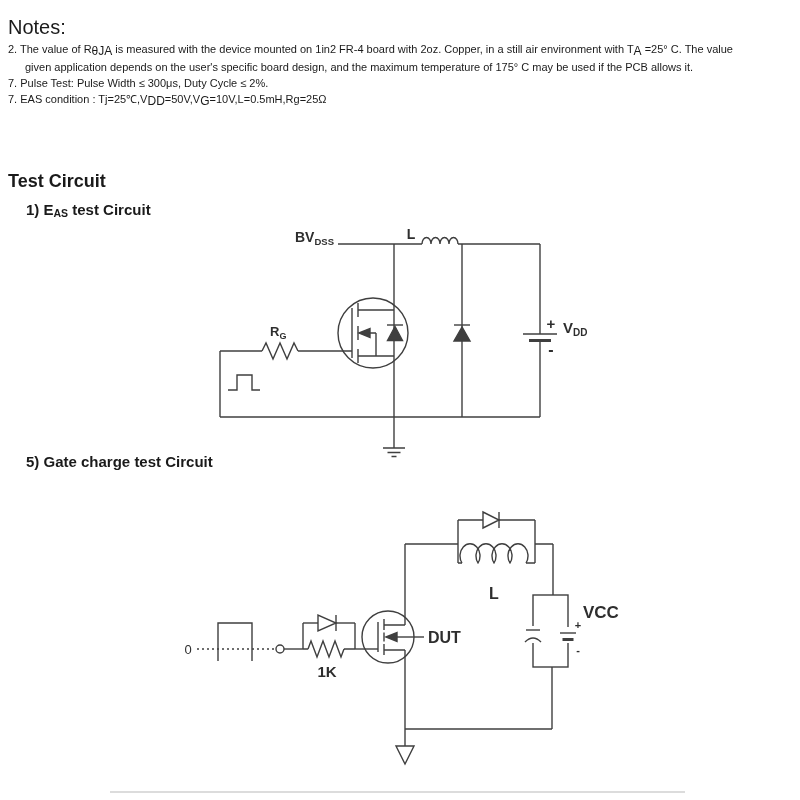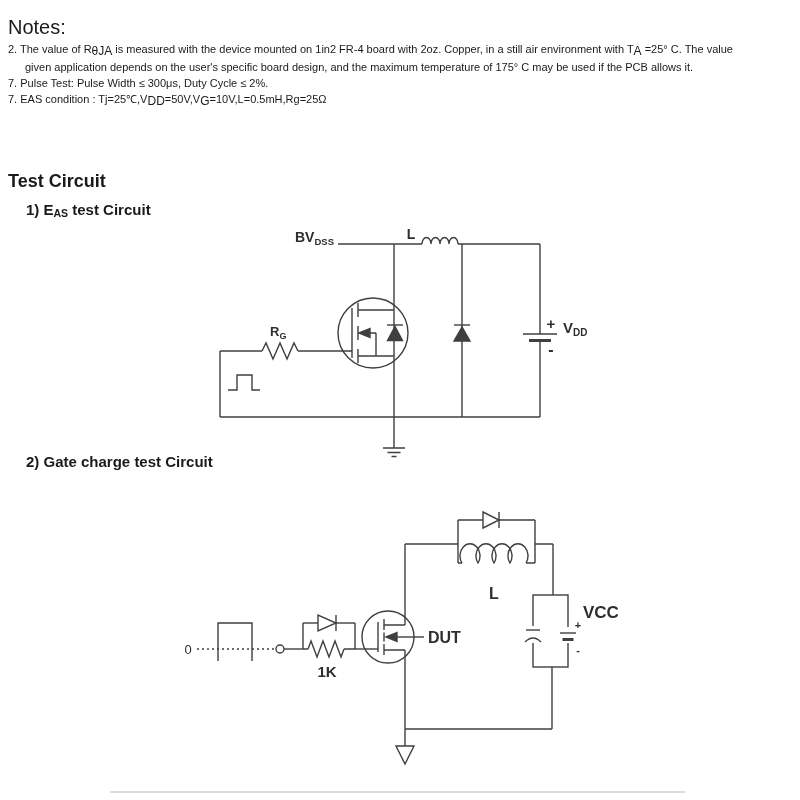--- a/index.html
+++ b/index.html
@@ -25,21 +25,21 @@
   <div class="notes-title">Notes:</div>
 
   <div class="notes">
     <div class="note"><span>2. The value of R</span><span class="sub">θJA</span><span> is measured with the device mounted on 1in2 FR-4 board with 2oz. Copper, in a still air environment with T</span><span class="sub">A</span><span> =25° C. The value in any</span><br><span>given application depends on the user's specific board design, and the maximum temperature of 175° C may be used if the PCB allows it.</span></div>
     <div class="note"><span>7. Pulse Test: Pulse Width ≤ 300μs, Duty Cycle ≤ 2%.</span></div>
     <div class="note"><span>7. EAS condition : Tj=25℃,V</span><span class="sub">DD</span><span>=50V,V</span><span class="sub">G</span><span>=10V,L=0.5mH,Rg=25Ω</span></div>
   </div>
 
   <div class="h-test">Test Circuit</div>
   <div class="h-sub h1"><span>1) E</span><span class="sub2">AS</span><span> test Circuit</span></div>
-  <div class="h-sub h2">2) Gate charge test Circuit</div>
+  <div class="h-sub h2">5) Gate charge test Circuit</div>
 
   <svg class="circ" style="top:225px" width="800" height="240" viewBox="0 225 800 240">
     <g stroke="#3f3f3f" stroke-width="1.4" fill="none">
       <g>
         <path d="M338,244 H422"></path>
         <path d="M458,244 H540"></path>
         <path d="M394,244 V448"></path>
         <path d="M220,417 H540"></path>
         <path d="M220,351 V417"></path>
         <path d="M220,351 H262"></path>

